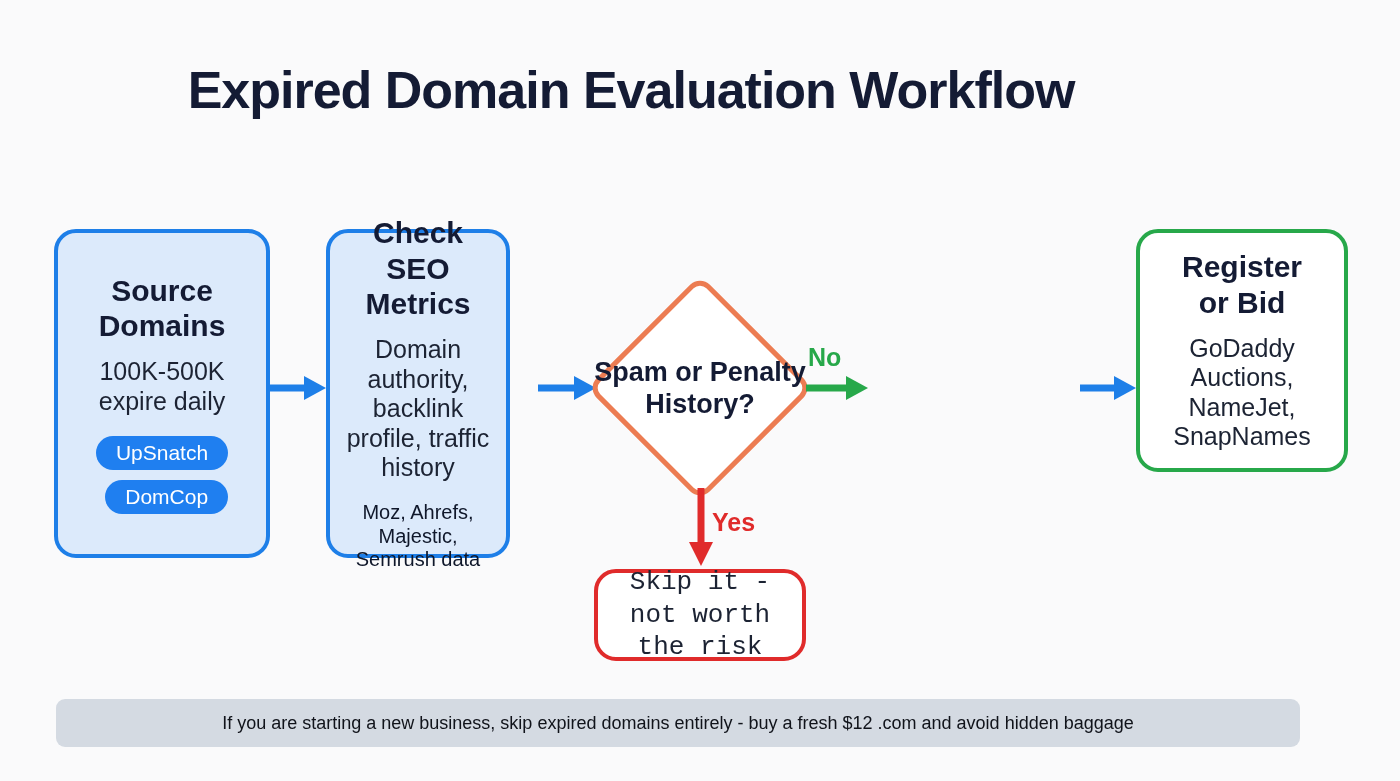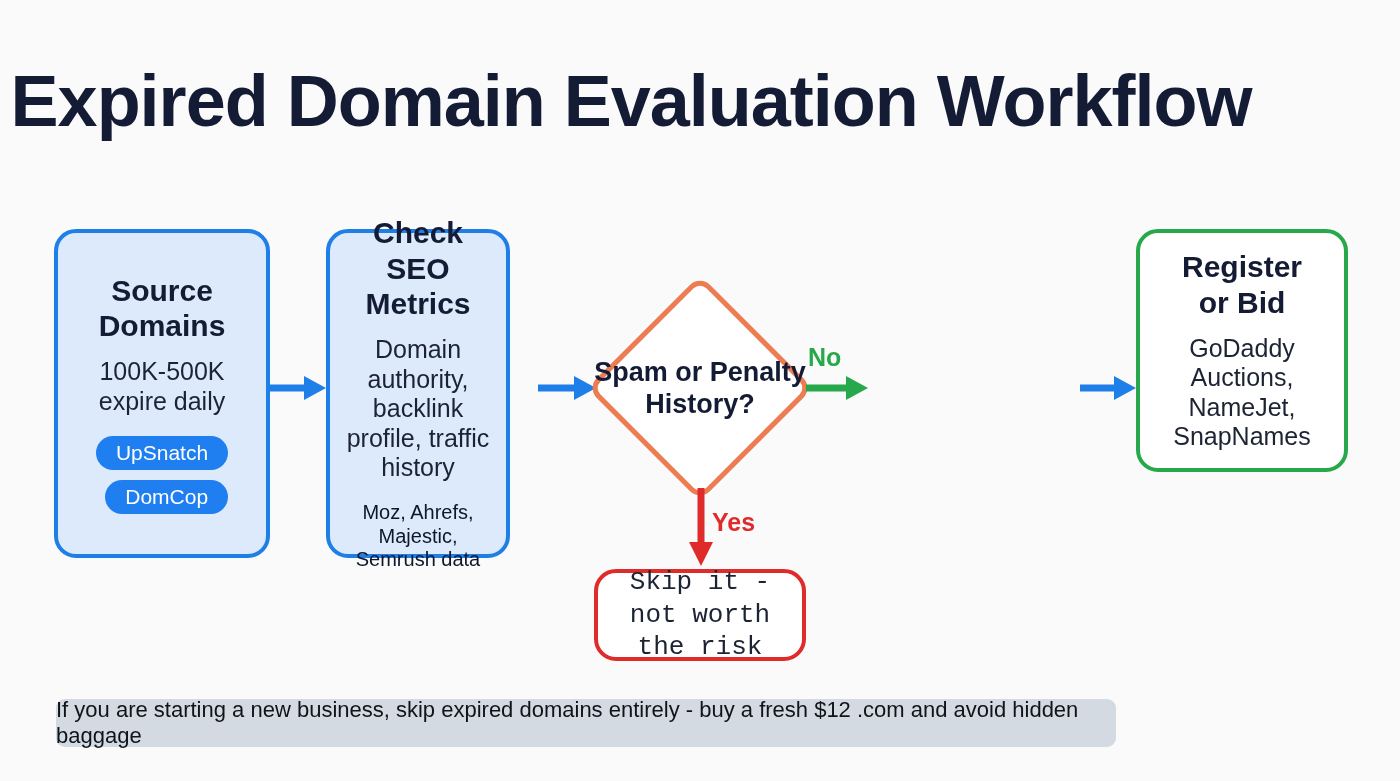--- a/index.html
+++ b/index.html
@@ -18,21 +18,21 @@
     overflow: hidden;
   }
 
   
   #title {
     position: absolute;
     left: 0;
     top: 62px;
     width: 1262px;
     text-align: center;
-    font-size: 72px;
+    font-size: 52px;
     font-weight: bold;
     letter-spacing: -1px;
     color: #141B34;
     line-height: 1.1;
   }
 
   
   .node {
     position: absolute;
     box-sizing: border-box;
@@ -142,28 +142,28 @@
     position: absolute;
     font-size: 25px;
     font-weight: bold;
   }
 
   
   #footer {
     position: absolute;
     left: 56px;
     top: 699px;
-    width: 1060px;
+    width: 1244px;
     height: 48px;
     background: #D4DAE2;
     border-radius: 9px;
     display: flex;
     align-items: center;
     justify-content: center;
-    font-size: 22px;
+    font-size: 18px;
     color: #10131A;
   }
 </style>
 </head>
 <body>
 
 <div id="canvas">
 
   <div id="title">Expired Domain Evaluation Workflow</div>
 

